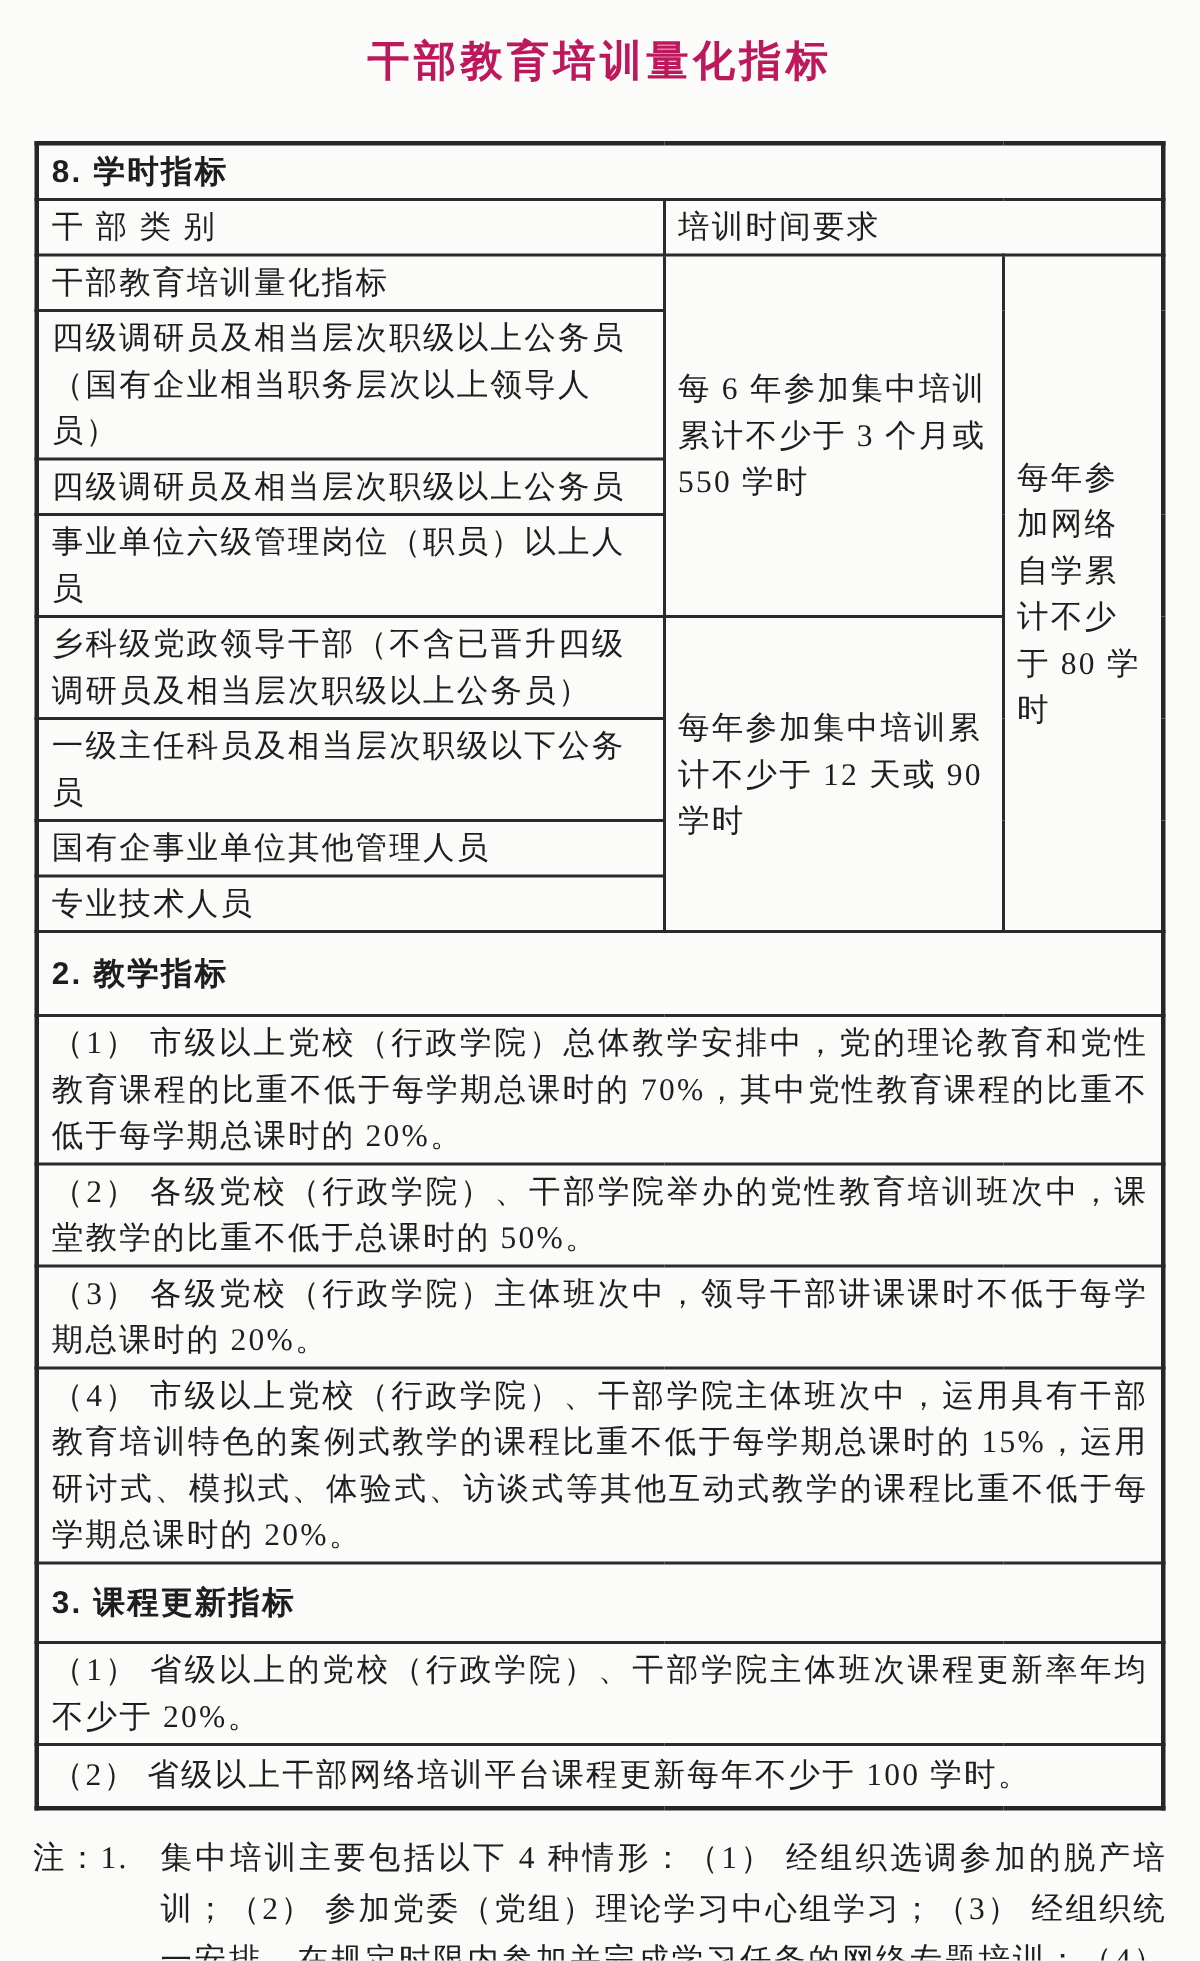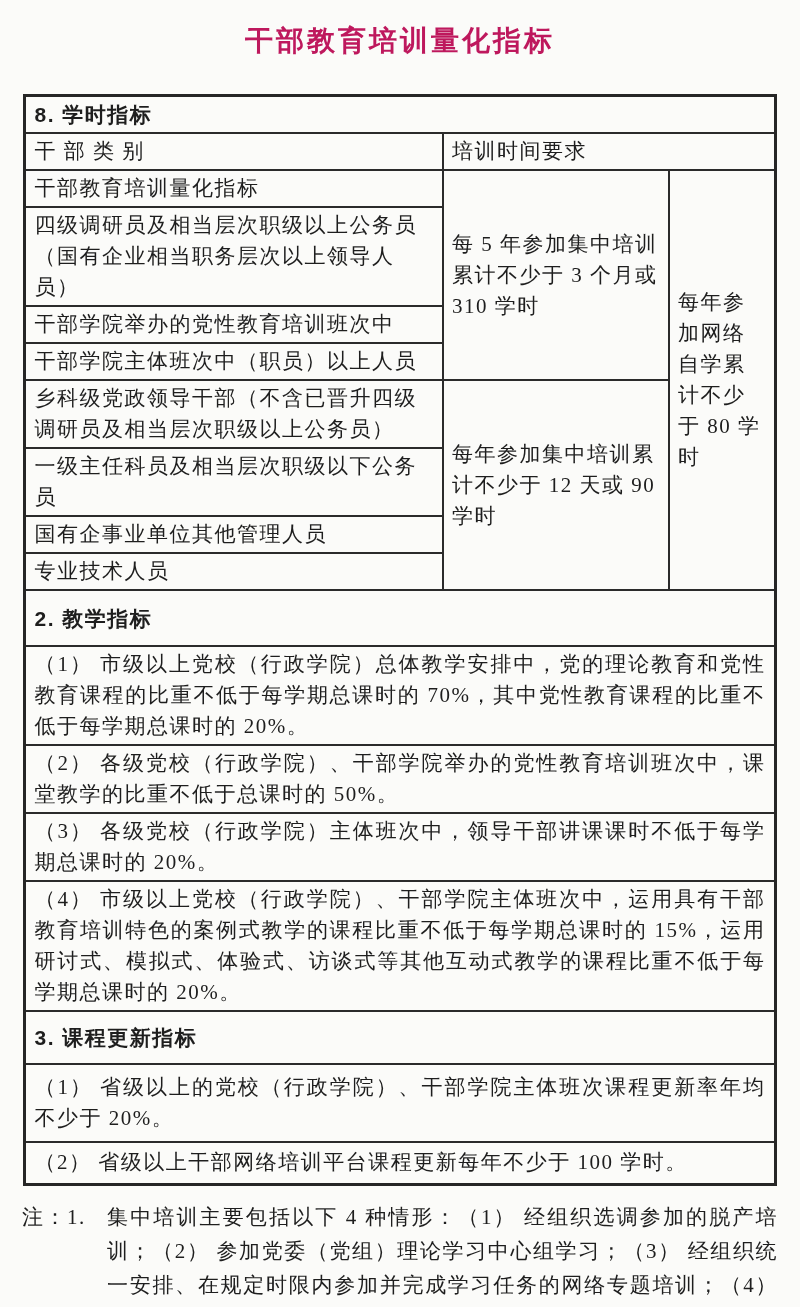--- a/index.html
+++ b/index.html
@@ -84,31 +84,31 @@
         <td colspan="3" class="sec-head">8. 学时指标</td>
       </tr>
 
       <tr style="height:34px">
         <td class="center hdr-cell">干 部 类 别</td>
         <td colspan="2" class="center hdr-cell">培训时间要求</td>
       </tr>
 
       <tr style="height:35px">
         <td>干部教育培训量化指标</td>
-        <td rowspan="4" class="req-cell">每 5 年参加集中培训累计不少于 3 个月或 310 学时</td>
+        <td rowspan="4" class="req-cell">每 6 年参加集中培训累计不少于 3 个月或 550 学时</td>
         <td rowspan="8" class="req-cell">每年参加网络自学累计不少于 80 学时</td>
       </tr>
       <tr style="height:66px">
         <td>四级调研员及相当层次职级以上公务员（国有企业相当职务层次以上领导人员）</td>
       </tr>
       <tr style="height:34px">
-        <td>干部学院举办的党性教育培训班次中</td>
+        <td>四级调研员及相当层次职级以上公务员</td>
       </tr>
       <tr style="height:36px">
-        <td>干部学院主体班次中（职员）以上人员</td>
+        <td>事业单位六级管理岗位（职员）以上人员</td>
       </tr>
       <tr style="height:65px">
         <td>乡科级党政领导干部（不含已晋升四级调研员及相当层次职级以上公务员）</td>
         <td rowspan="4" class="req-cell">每年参加集中培训累计不少于 12 天或 90 学时</td>
       </tr>
       <tr style="height:35px">
         <td>一级主任科员及相当层次职级以下公务员</td>
       </tr>
       <tr style="height:34px">
         <td>国有企事业单位其他管理人员</td>
@@ -129,21 +129,21 @@
       <tr style="height:68px">
         <td colspan="3" class="para">（3） 各级党校（行政学院）主体班次中，领导干部讲课课时不低于每学期总课时的 20%。</td>
       </tr>
       <tr style="height:128px">
         <td colspan="3" class="para">（4） 市级以上党校（行政学院）、干部学院主体班次中，运用具有干部教育培训特色的案例式教学的课程比重不低于每学期总课时的 15%，运用研讨式、模拟式、体验式、访谈式等其他互动式教学的课程比重不低于每学期总课时的 20%。</td>
       </tr>
 
       <tr style="height:53px">
         <td colspan="3" class="sec-head">3. 课程更新指标</td>
       </tr>
-      <tr style="height:78px">
+      <tr style="height:68px">
         <td colspan="3" class="para">（1） 省级以上的党校（行政学院）、干部学院主体班次课程更新率年均不少于 20%。</td>
       </tr>
       <tr style="height:42px">
         <td colspan="3" class="para">（2） 省级以上干部网络培训平台课程更新每年不少于 100 学时。</td>
       </tr>
     </tbody>
   </table>
 
   <div class="notes">
     <div class="note-item">

